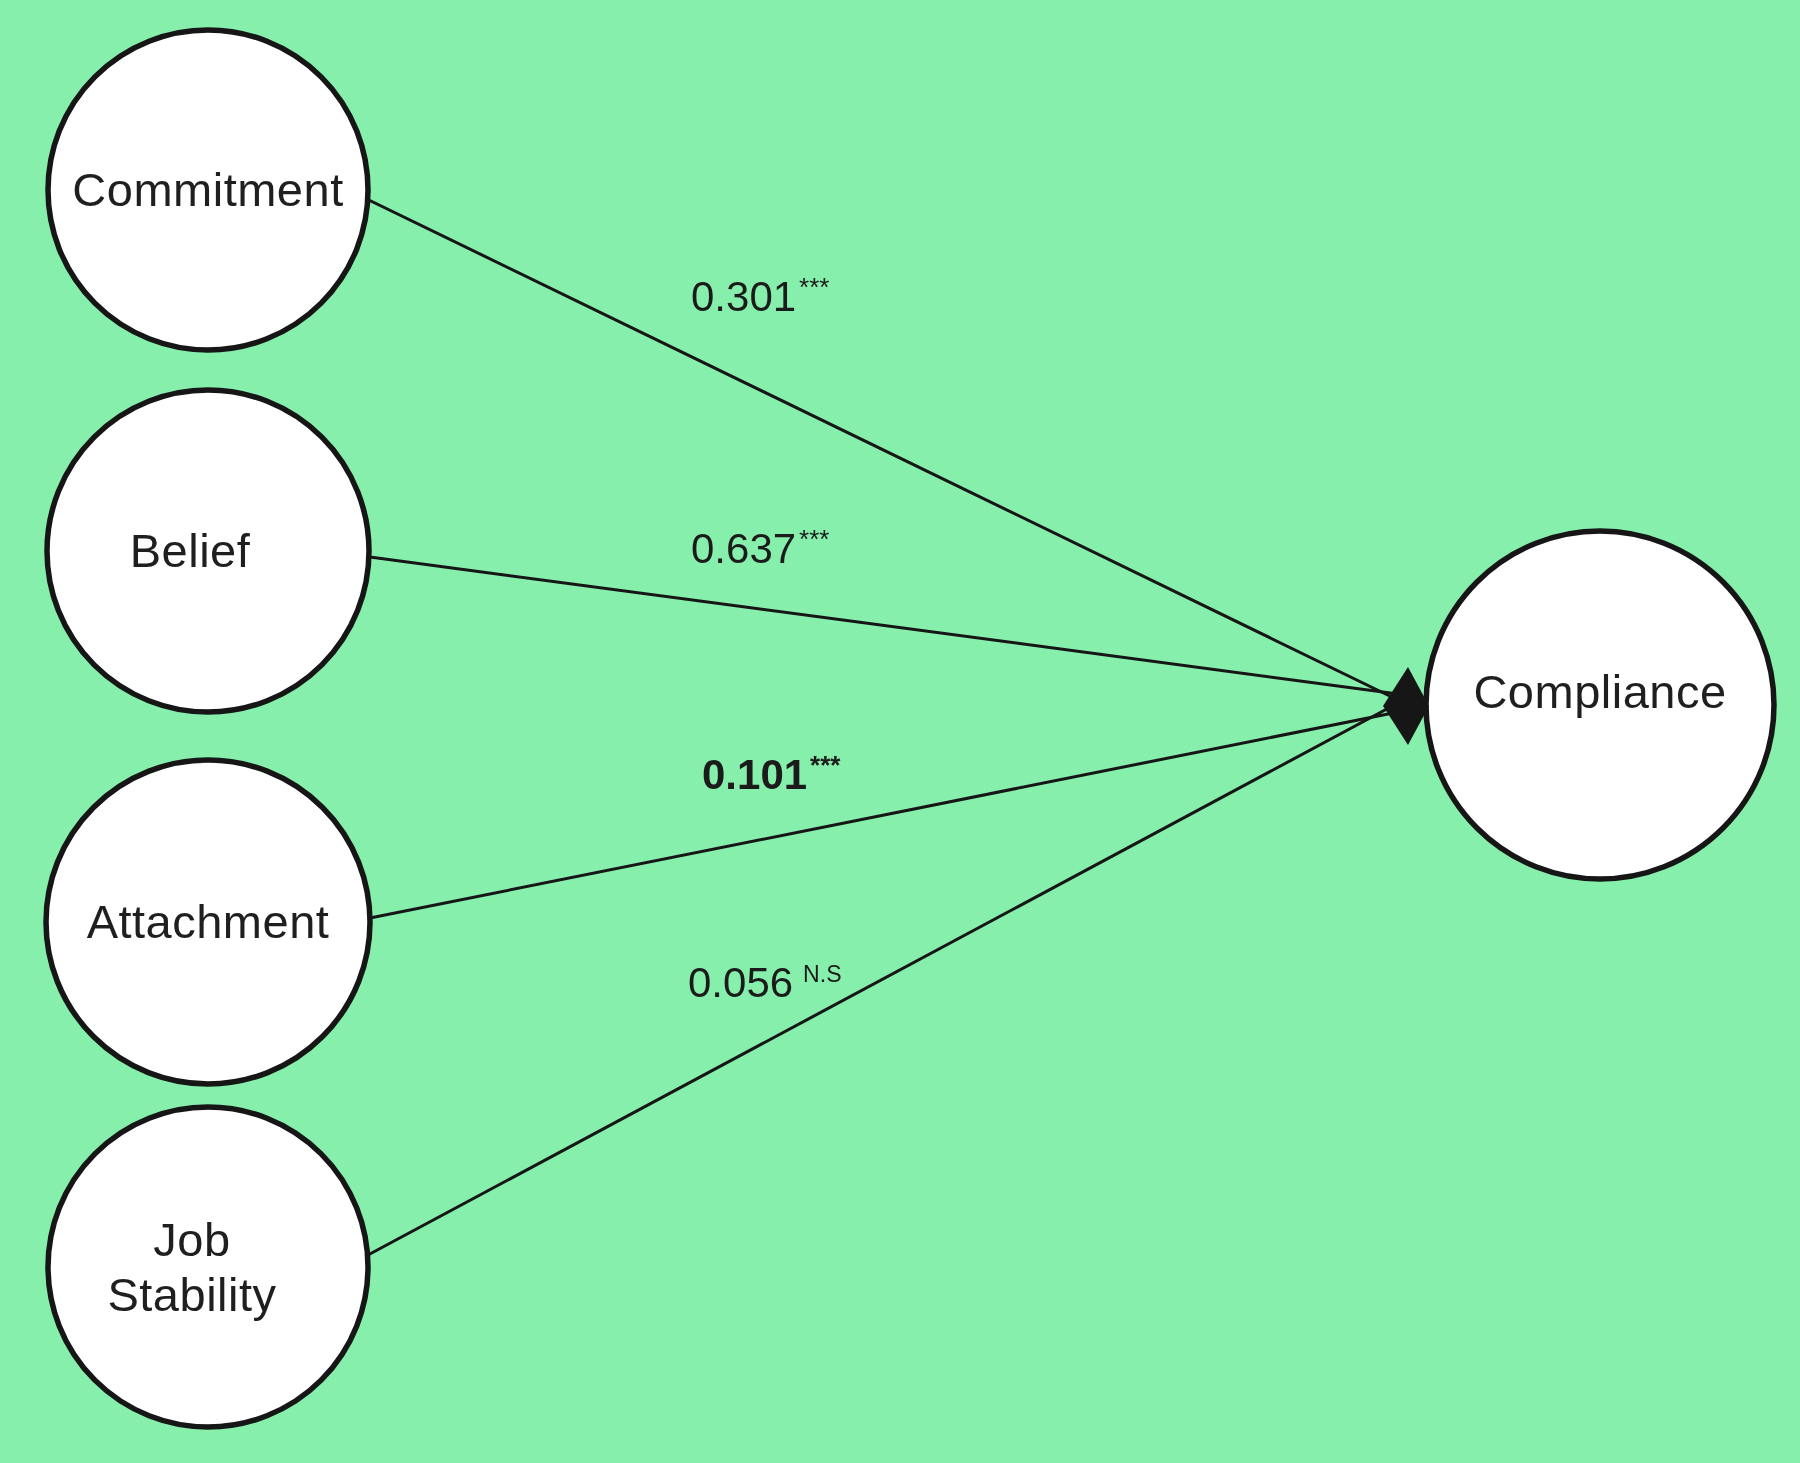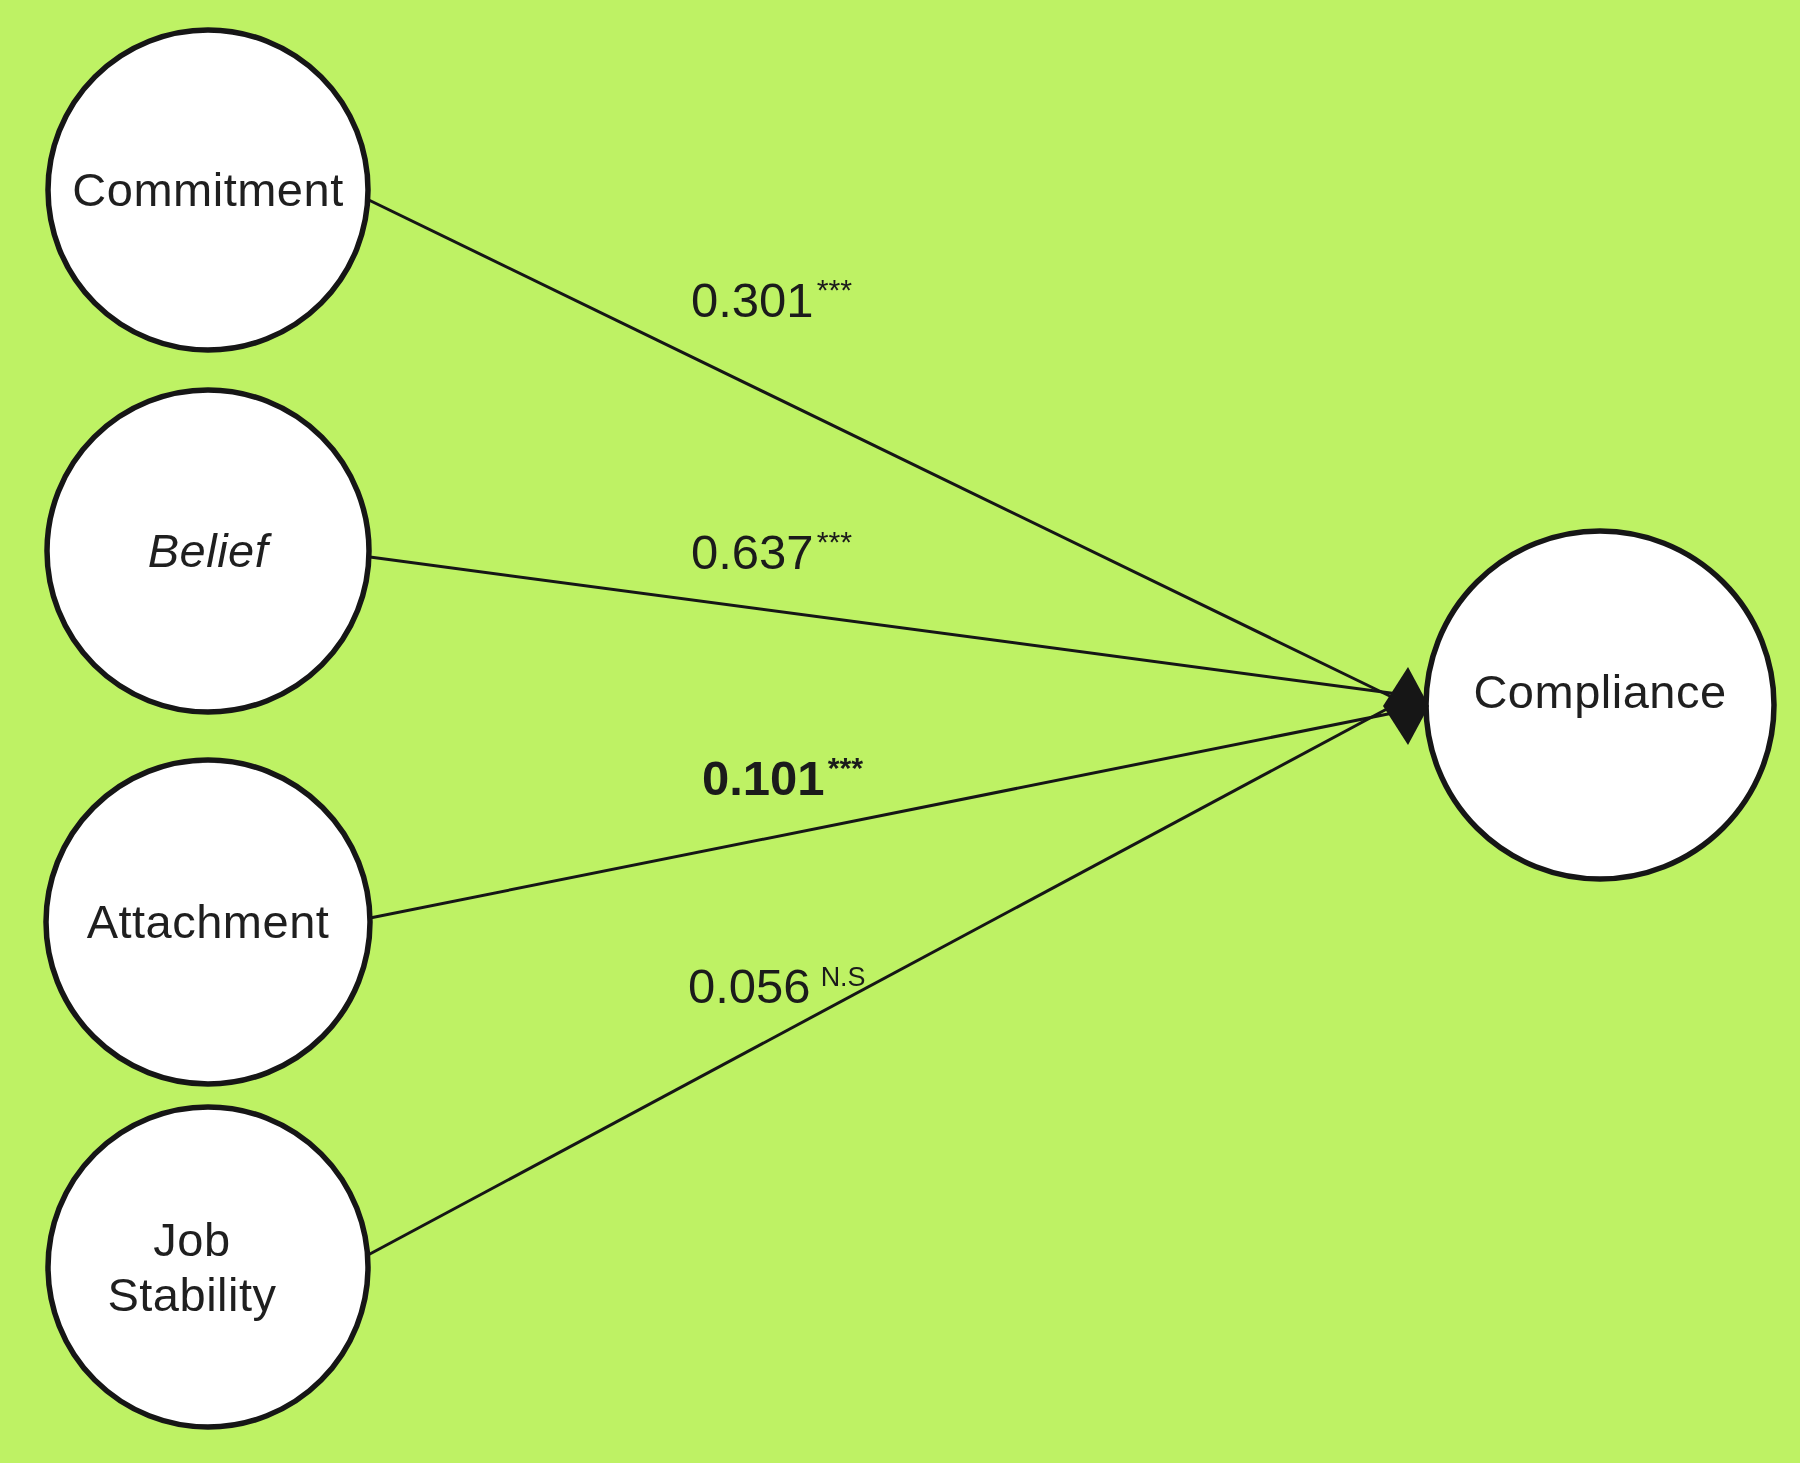--- a/index.html
+++ b/index.html
@@ -4,21 +4,21 @@
 <style>
   html, body {
     margin: 0;
     padding: 0;
     background: #ffffff;
   }
   .canvas {
     position: relative;
     width: 1800px;
     height: 1463px;
-    background: #bef264;
+    background: #86efac;
     font-family: "Liberation Sans", "DejaVu Sans", sans-serif;
     color: #1f1f1f;
     overflow: hidden;
   }
   .canvas svg {
     position: absolute;
     left: 0;
     top: 0;
   }
   .node-label {
@@ -27,21 +27,21 @@
     align-items: center;
     justify-content: center;
     text-align: center;
     font-size: 47px;
     line-height: 1.18;
     color: #1f1f1f;
     letter-spacing: 0.5px;
   }
   .coef {
     position: absolute;
-    font-size: 49px;
+    font-size: 42px;
     line-height: 1;
     color: #1b1b1b;
     white-space: nowrap;
   }
   .coef sup {
     font-size: 0.62em;
     vertical-align: super;
     margin-left: 3px;
   }
   .coef sup.ns-gap {
@@ -75,21 +75,21 @@
       <circle cx="1600" cy="705" r="174"></circle>
     </g>
 
     <polygon points="1383,706 1408,667 1429,706 1408,745" fill="#161616"></polygon>
   </svg>
 
   <div class="node-label" style="left:48px; top:30px; width:320px; height:320px;">
     <span>Commitment</span>
   </div>
 
-  <div class="node-label" style="left:47px; top:390px; width:322px; height:322px;font-style:italic;">
+  <div class="node-label" style="left:29px; top:390px; width:322px; height:322px;">
     <span>Belief</span>
   </div>
 
   <div class="node-label" style="left:46px; top:760px; width:324px; height:324px;">
     <span>Attachment</span>
   </div>
 
   <div class="node-label" style="left:32px; top:1107px; width:320px; height:320px;">
     <div>
       <div>Job</div>

